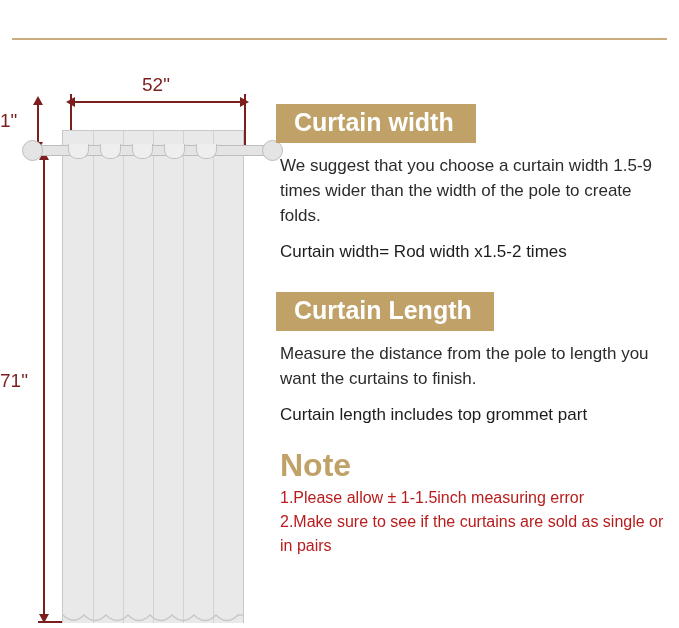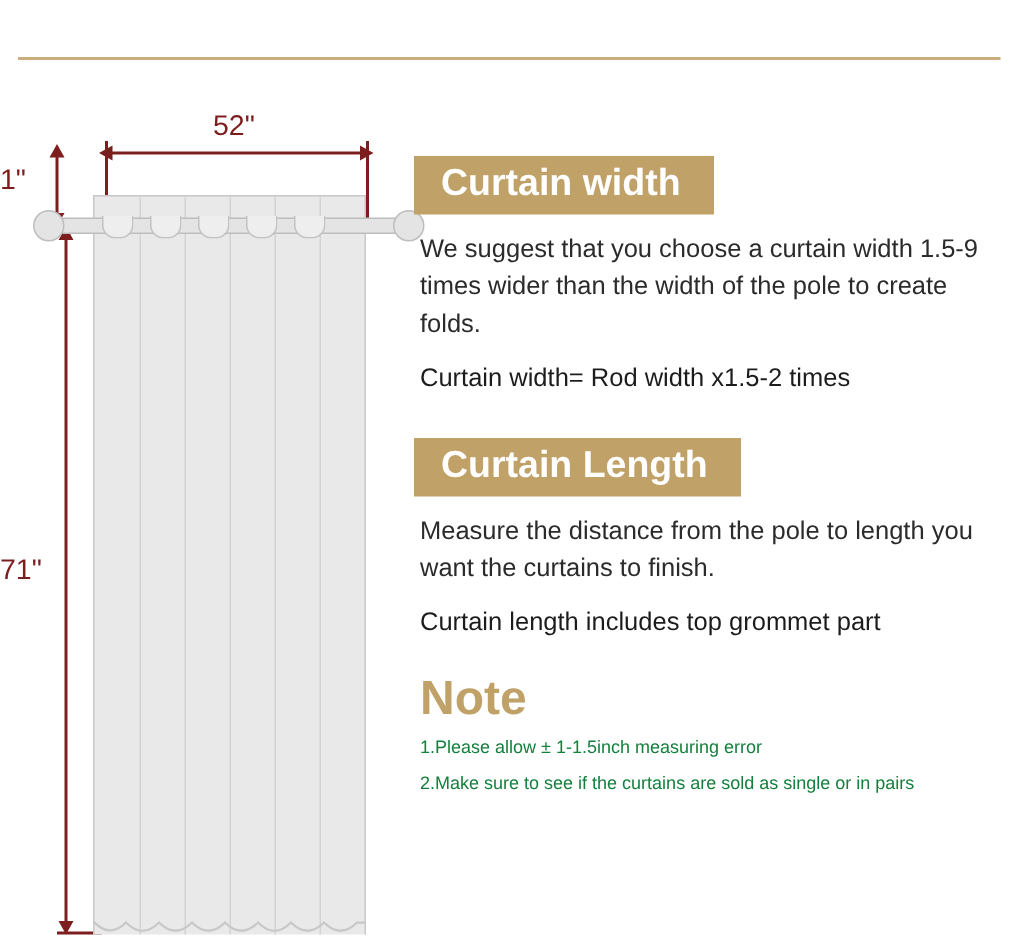--- a/index.html
+++ b/index.html
@@ -193,23 +193,23 @@
   .section-gap {
     height: 30px;
   }
   #note-title {
     font-size: 32px;
     font-weight: bold;
     color: #c0a268;
     margin: 22px 0 2px 4px;
   }
   .note-line {
-    font-size: 12px;
+    font-size: 16px;
     line-height: 24px;
-    color: #15803d;
+    color: #b91c1c;
     margin-left: 4px;
   }
 </style>
 </head>
 <body>
 
 <div id="page">
 
   <div id="title-rule"></div>
 

